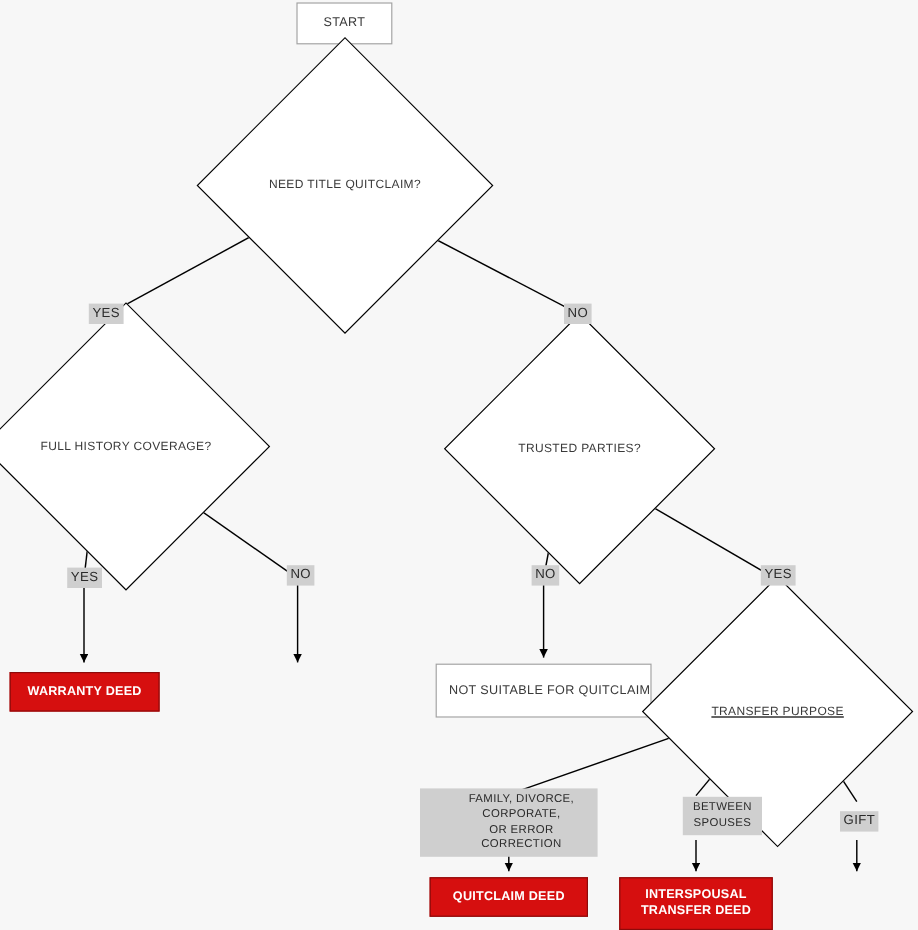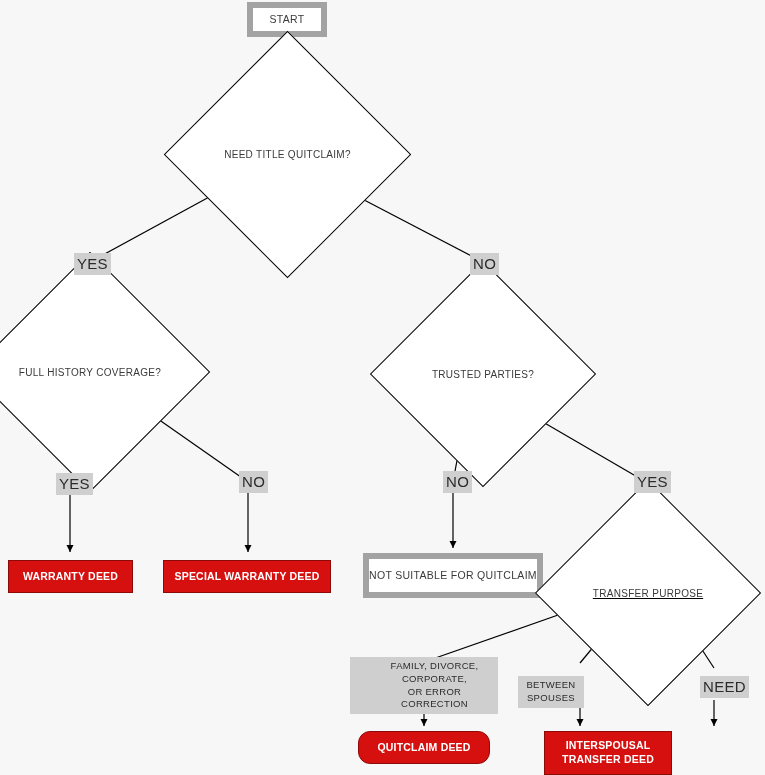--- a/index.html
+++ b/index.html
@@ -30,21 +30,21 @@
     position: absolute;
     box-sizing: border-box;
     display: flex;
     align-items: center;
     justify-content: center;
     text-align: center;
   }
   
   .rect {
     background: #ffffff;
-    border: 6px solid #a3a3a3;
+    border: 1px solid #a3a3a3;
     color: #3a3a3a;
     font-size: 10.5px;
     letter-spacing: 0.3px;
     line-height: 1.35;
   }
   
   .result {
     background: #d60f0f;
     border: 1px solid #8d0a0a;
     color: #ffffff;
@@ -74,21 +74,21 @@
     color: #3a3a3a;
     letter-spacing: 0.3px;
     line-height: 1.3;
     padding: 0 6px;
   }
   
   .edge-label {
     position: absolute;
     background: #cfcfcf;
     color: #2b2b2b;
-    font-size: 15px;
+    font-size: 11px;
     letter-spacing: 0.3px;
     padding: 1px 3px;
     box-sizing: border-box;
     text-align: center;
     line-height: 1.35;
     white-space: pre-line;
   }
   .edge-label.multi {
     padding: 3px 6px;
     font-size: 9.5px;
@@ -138,70 +138,67 @@
 
   <div class="node rect" style="left:247px; top:2px; width:80px; height:35px;">
     <span>START</span>
   </div>
 
   <div class="node diamond" style="left:200px; top:67px; width:175px; height:175px;">
     <div class="dshape"></div>
     <div class="dlabel">NEED TITLE QUITCLAIM?</div>
   </div>
 
-  <div class="node diamond" style="left:5px; top:287px; width:170px; height:170px;">
+  <div class="node diamond" style="left:20px; top:287px; width:170px; height:170px;">
     <div class="dshape"></div>
     <div class="dlabel">FULL HISTORY COVERAGE?</div>
   </div>
 
   <div class="node diamond" style="left:403px; top:294px; width:160px; height:160px;">
     <div class="dshape"></div>
     <div class="dlabel">TRUSTED PARTIES?</div>
   </div>
 
   <div class="node result" style="left:8px; top:560px; width:125px; height:33px;">
     <span>WARRANTY DEED</span>
   </div>
 
-  <div class="node result" style="left:163px; top:560px; width:168px; height:33px;">
-    <span>SPECIAL WARRANTY DEED</span>
-  </div>
-
-  <div class="node rect" style="left:363px; top:553px; width:180px; height:45px;">
+
+  <div class="node rect" style="left:363px; top:553px; width:180px; height:45px;justify-content:flex-end;">
     <span>NOT SUITABLE FOR QUITCLAIM</span>
   </div>
 
   <div class="node diamond" style="left:568px; top:513px; width:160px; height:160px;text-decoration:underline;">
     <div class="dshape"></div>
     <div class="dlabel">TRANSFER PURPOSE</div>
   </div>
 
-  <div class="node result" style="left:358px; top:731px; width:132px; height:33px;border-radius:12px;">
+  <div class="node result" style="left:358px; top:731px; width:132px; height:33px;">
     <span>QUITCLAIM DEED</span>
   </div>
 
-  <div class="node result" style="left:544px; top:731px; width:128px; height:44px;">
+  <div class="node result" style="left:516px; top:731px; width:128px; height:44px;">
     <span>INTERSPOUSAL TRANSFER DEED</span>
   </div>
 
 
   <div class="edge-label" style="left:74px; top:253px;">YES</div>
 
   <div class="edge-label" style="left:470px; top:253px;">NO</div>
 
   <div class="edge-label" style="left:56px; top:473px;">YES</div>
 
   <div class="edge-label" style="left:239px; top:471px;">NO</div>
 
   <div class="edge-label" style="left:443px; top:471px;">NO</div>
 
   <div class="edge-label" style="left:634px; top:471px;">YES</div>
 
   <div class="edge-label multi" style="left:350px; top:657px; width:148px;padding-left:27px;">FAMILY, DIVORCE,
 CORPORATE,
 OR ERROR CORRECTION</div>
 
-  <div class="edge-label multi" style="left:518px; top:664px; width:66px;margin-top:12px;">BETWEEN
+  <div class="edge-label multi" style="left:569px; top:664px; width:66px;">BETWEEN
 SPOUSES</div>
 
-  <div class="edge-label" style="left:700px; top:676px;">NEED</div>
+  <div class="edge-label" style="left:700px; top:676px;">GIFT</div>
 
 </div>
 
 </body></html>

